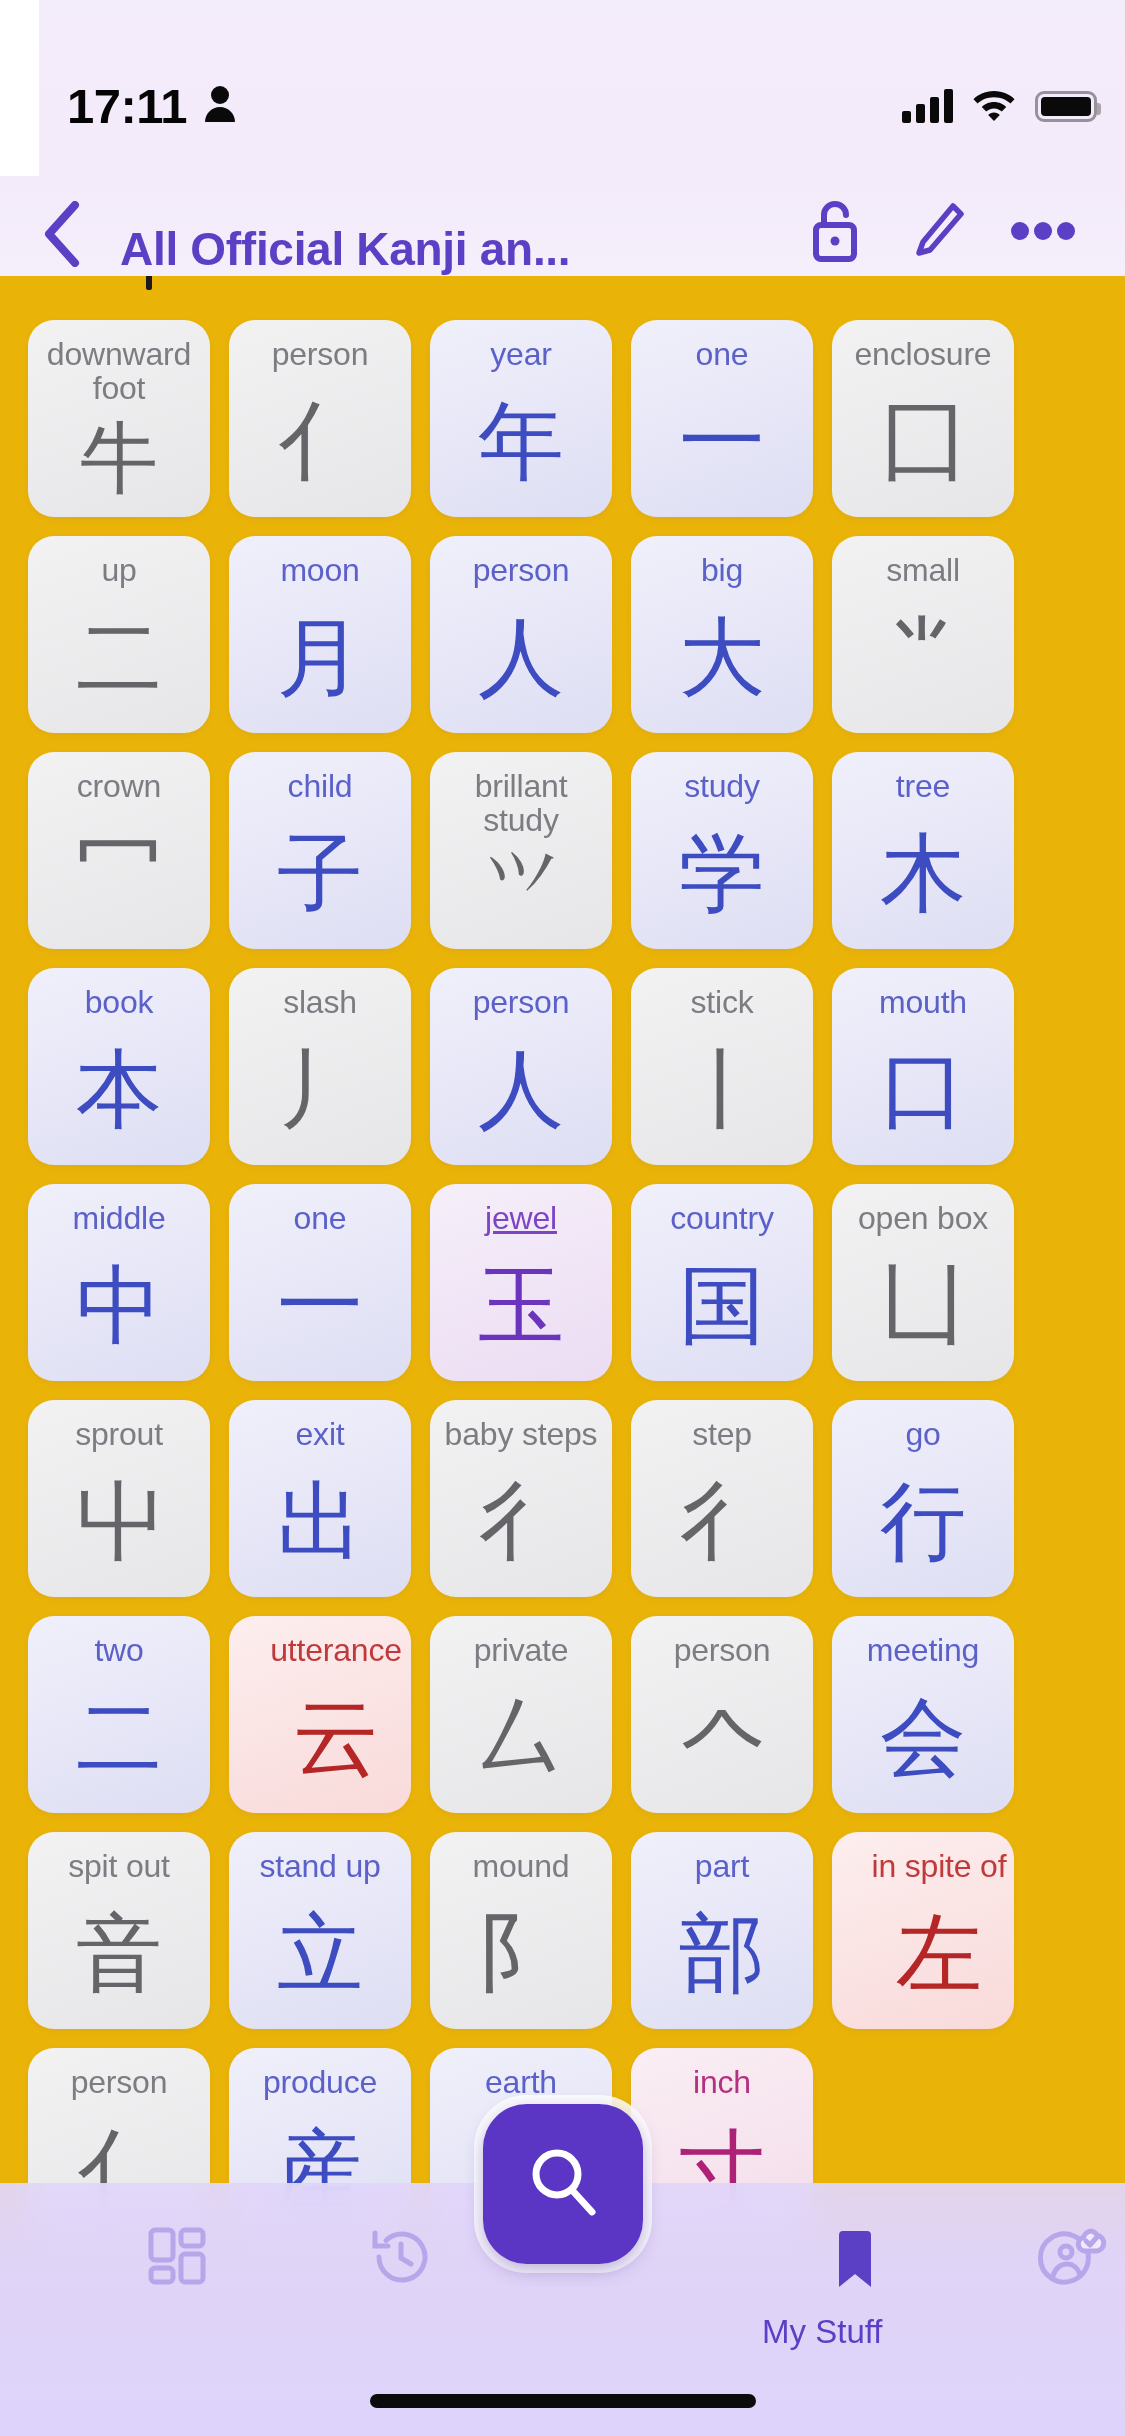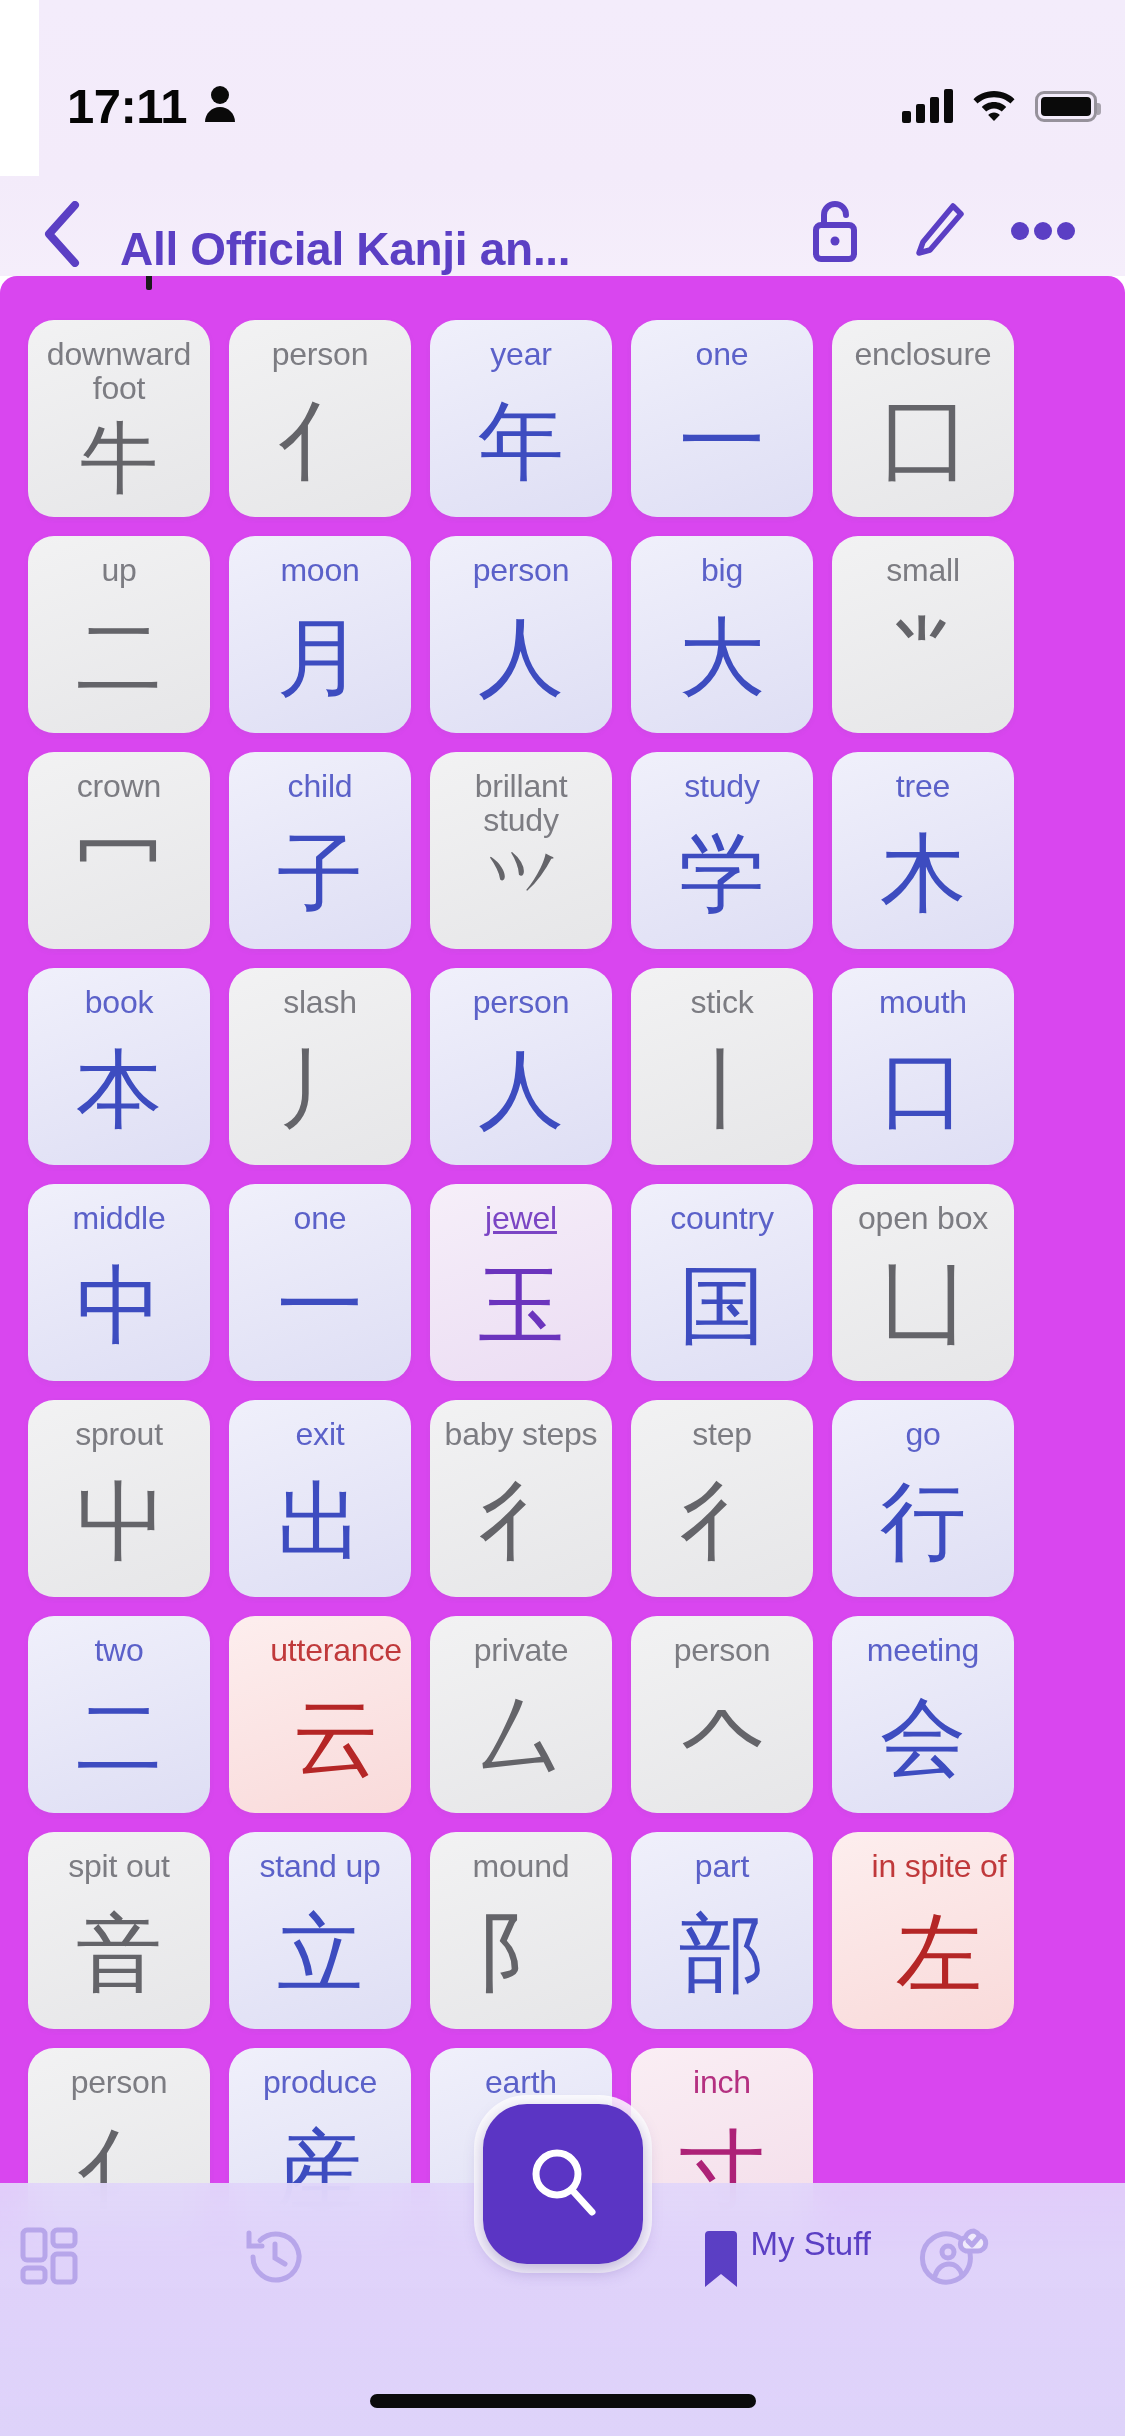--- a/index.html
+++ b/index.html
@@ -55,21 +55,21 @@
     flex:0 0 auto; margin-left:18px; margin-right:auto;
     font-size:46px; font-weight:600; color:#5b3fc4; letter-spacing:-0.3px;
     white-space:nowrap;
   }
   .nav-actions{ display:flex; align-items:center; gap:0; }
   .nav-btn{ width:104px;height:86px;display:flex;align-items:center;justify-content:center; }
 
   
   .scroll{
     position:absolute; top:276px; left:0; right:0; bottom:0;
-    background:#d946ef; overflow:hidden;border-radius:17px;
+    background:#eab308; overflow:hidden;
   }
   .tick{
     position:absolute; left:146px; top:-8px; width:6px; height:22px;
     background:#1b1b1b; border-radius:2px;
   }
   .grid{
     display:grid;
     grid-template-columns:repeat(5,182px);
     column-gap:19px; row-gap:19px;
     padding:44px 28px 0 28px;
@@ -118,22 +118,22 @@
 
   
   .tabbar{
     position:absolute; left:0; right:0; bottom:0; height:253px;
     background:linear-gradient(180deg, rgba(225,214,250,.93) 0%, rgba(223,212,250,.99) 30%, #ded3fa 100%);
     backdrop-filter:blur(18px);
     display:flex; align-items:flex-start; justify-content:space-around;
     padding-top:30px; z-index:10;
   }
   .tab{
-    width:190px; display:flex; align-items:flex-start;
-    gap:2px; padding-top:12px;
+    width:190px; display:flex; flex-direction:column; align-items:flex-end;
+    gap:16px; padding-top:12px;
   }
   .tab .tlabel{ font-size:33px; color:#5b3fc4; font-weight:500; }
   .tab.spacer{ visibility:hidden; }
   .fab{
     position:absolute; left:50%; transform:translateX(-50%);
     bottom:172px; width:160px; height:160px;
     background:#5b35c4; border-radius:44px;
     display:flex; align-items:center; justify-content:center;
     box-shadow:0 6px 18px rgba(70,40,140,.35), 0 0 0 9px rgba(255,255,255,.85);
     z-index:12;

